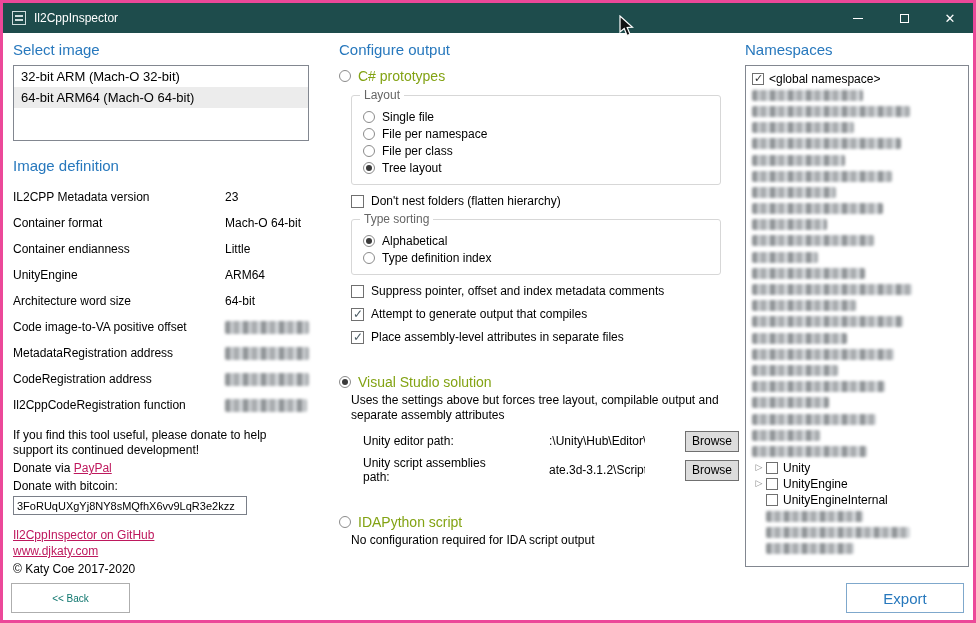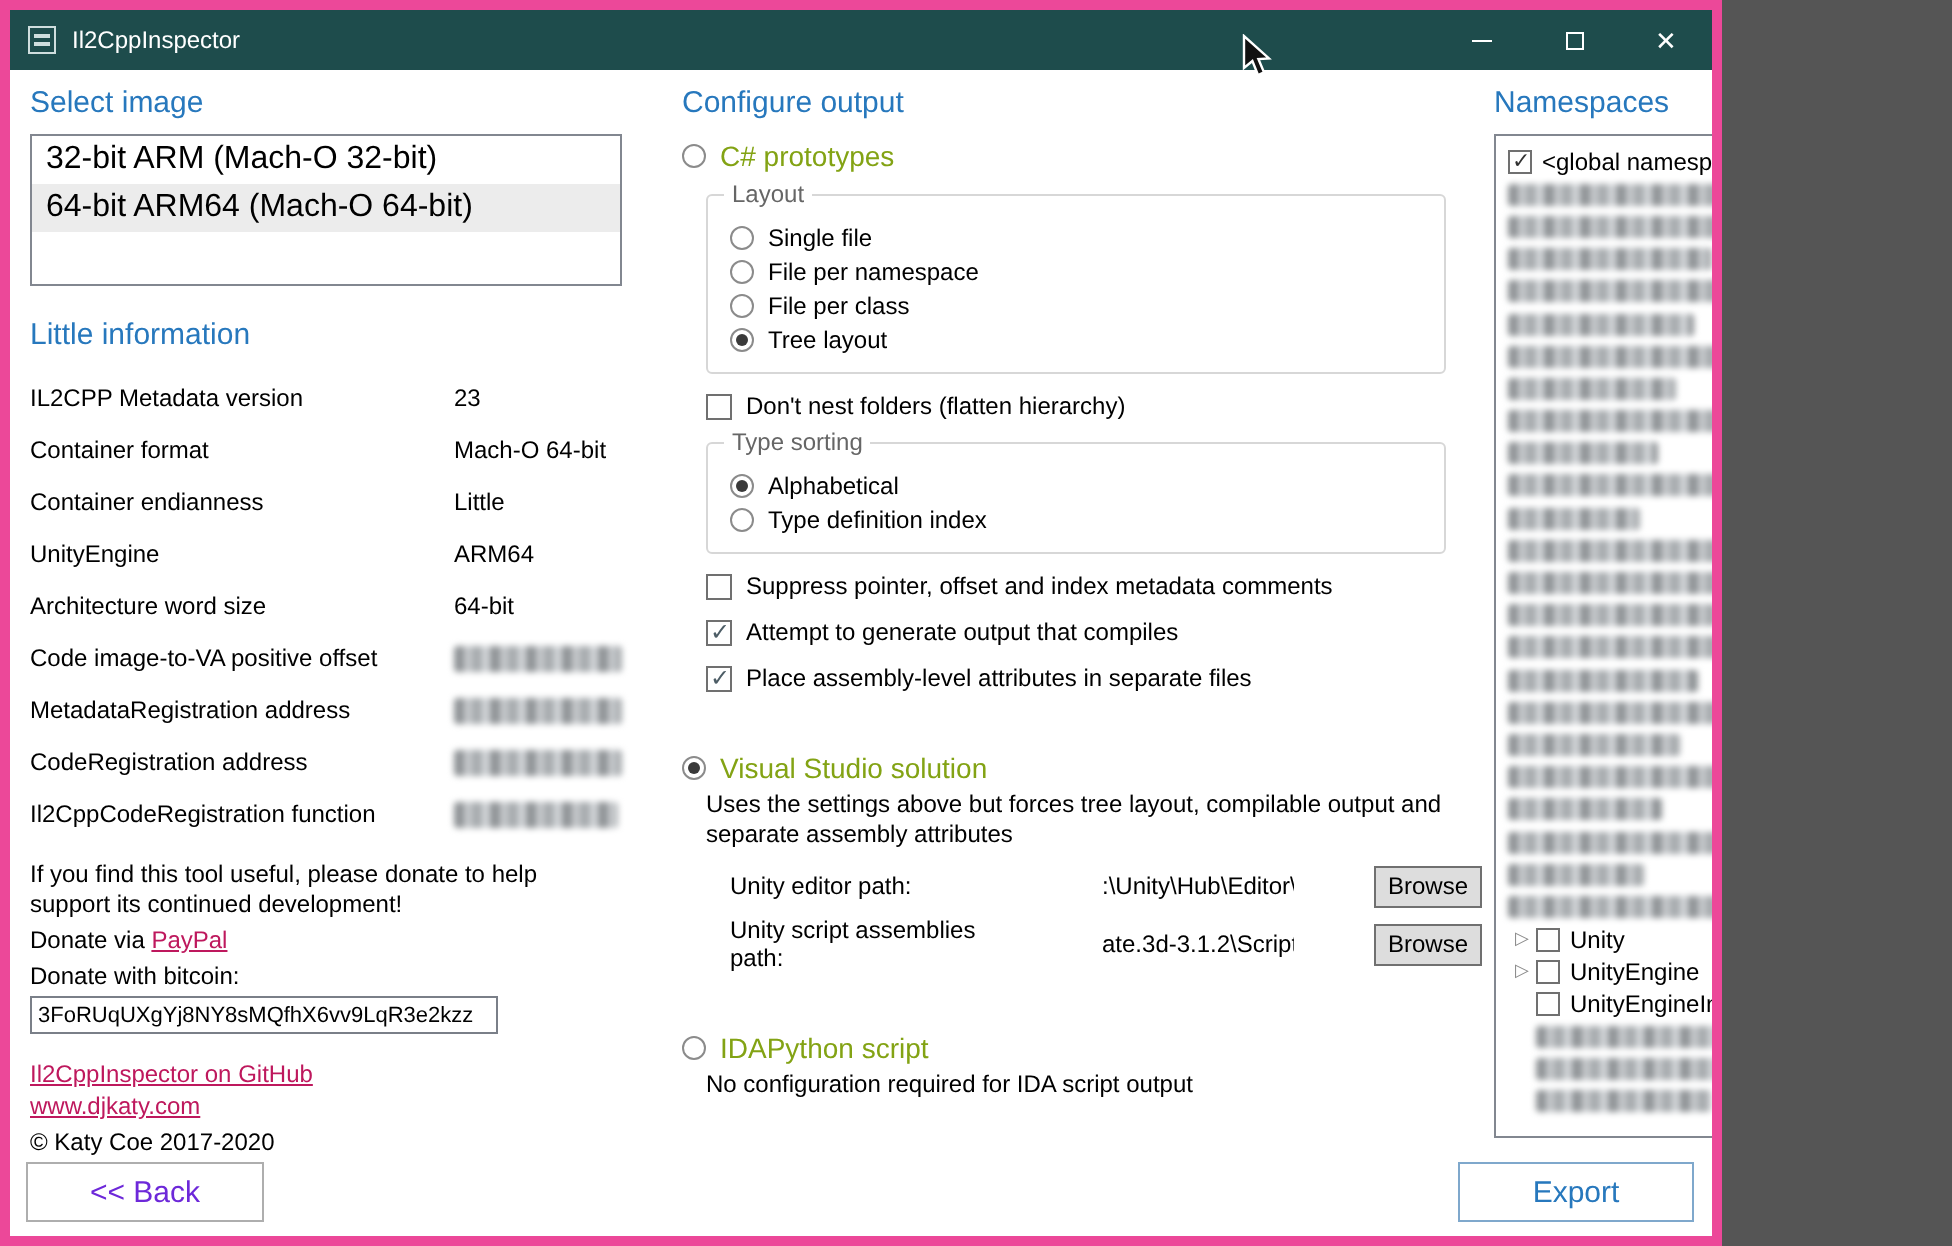--- a/index.html
+++ b/index.html
@@ -1,51 +1,51 @@
 <!DOCTYPE html>
 <html><head>
 <meta charset="utf-8">
 <style>
   * { box-sizing: border-box; }
   body { margin:0; background:#555; font-family:"Liberation Sans", sans-serif; }
-  .window { position:relative; width:861px; height:623px; background:#fff; border:5px solid #ec4899; overflow:hidden; }
+  .window { position:relative; width:976px; height:623px; background:#fff; border:3px solid #ec4899; overflow:hidden; }
 
   
   .titlebar { height:30px; background:#1e4c4c; display:flex; align-items:center; }
   .app-icon { width:14px; height:14px; margin-left:9px; border:1px solid #cfdede; position:relative; flex:none; }
   .app-icon::after { content:""; position:absolute; left:2px; top:3px; width:8px; height:2px; background:#cfdede; box-shadow:0 4px 0 #cfdede; }
   .title { color:#fff; font-size:12px; margin-left:8px; }
   .win-buttons { margin-left:auto; display:flex; height:100%; }
   .win-btn { width:46px; height:100%; display:flex; align-items:center; justify-content:center; color:#fff; }
   .glyph-min { width:10px; height:1px; background:#fff; display:block; }
   .glyph-max { width:9px; height:9px; border:1px solid #fff; display:block; }
   .glyph-close { font-size:13px; line-height:1; }
 
   .content { position:absolute; top:30px; left:0; right:0; bottom:0; }
   .heading { font-size:15px; font-weight:400; color:#2778bd; margin:0; }
 
   
   .col-left { position:absolute; left:10px; top:8px; width:296px; font-size:12px; color:#000; }
   .listbox { border:1px solid #828790; height:76px; overflow:hidden; margin-top:7px; background:#fff; }
-  .lb-item { font-size:16px; padding:3px 7px; white-space:nowrap; }
+  .lb-item { font-size:13px; padding:3px 7px; white-space:nowrap; }
   .lb-item.selected { background:#ececec; }
   .subhead { margin-top:16px; }
   .info-rows { margin-top:10px; }
   .info-row { display:flex; align-items:center; height:26px; }
   .info-label { width:212px; flex:none; }
   .blur-block { display:inline-block; height:13px; border-radius:2px; vertical-align:middle;
     background:repeating-linear-gradient(90deg,#8f9396 0 5px,#c6c9cc 5px 9px,#a7abae 9px 14px,#d3d6d9 14px 18px);
     filter:blur(1.6px); }
   .donate-text { margin-top:10px; line-height:15px; width:280px; }
   .inline-line { margin-top:2px; line-height:16px; }
   a.link { color:#be185d; text-decoration:underline; }
   .bitcoin-input { width:234px; height:19px; border:1px solid #7a7f88; font-size:11px; padding:1px 3px; margin-top:2px; font-family:"Liberation Sans", sans-serif; }
   .links-block { margin-top:12px; line-height:16px; }
   .copyright { margin-top:2px; }
-  .back-btn { position:absolute; left:8px; bottom:7px; width:119px; height:30px; background:#fff; border:1px solid #aeaeae; color:#6d28d9; font-size:15px; font-family:"Liberation Sans", sans-serif; }
+  .back-btn { position:absolute; left:8px; bottom:7px; width:119px; height:30px; background:#fff; border:1px solid #aeaeae; color:#0f766e; font-size:10px; font-family:"Liberation Sans", sans-serif; }
 
   
   .col-mid { position:absolute; left:336px; top:8px; width:400px; font-size:12px; color:#000; }
   .radio { width:12px; height:12px; border:1px solid #8b8b8b; border-radius:50%; background:#fff; flex:none; position:relative; }
   .radio.sel::after { content:""; position:absolute; left:2px; top:2px; width:6px; height:6px; border-radius:50%; background:#3a3a3a; }
   .radio-head { display:flex; align-items:center; margin-top:10px; }
   .green-label { color:#83a314; font-size:14px; margin-left:7px; }
   .groupbox { position:relative; border:1px solid #d7d7d7; border-radius:3px; margin:11px 0 0 12px; padding:12px 10px 8px 11px; width:370px; }
   .groupbox-label { position:absolute; top:-8px; left:8px; background:#fff; padding:0 4px; font-size:12px; color:#666; }
   .opt-row { display:flex; align-items:center; height:17px; }
@@ -101,21 +101,21 @@
 
   <div class="content">
 
     <div class="col-left">
       <h2 class="heading">Select image</h2>
       <div class="listbox">
           <div class="lb-item">32-bit ARM (Mach-O 32-bit)</div>
           <div class="lb-item selected">64-bit ARM64 (Mach-O 64-bit)</div>
         </div>
 
-      <h2 class="heading subhead">Little information</h2>
+      <h2 class="heading subhead">Image definition</h2>
       <div class="info-rows">
           <div class="info-row">
             <span class="info-label">IL2CPP Metadata version</span>
             <span class="info-value">23</span>
           </div>
           <div class="info-row">
             <span class="info-label">Container format</span>
             <span class="info-value">Mach-O 64-bit</span>
           </div>
           <div class="info-row">

